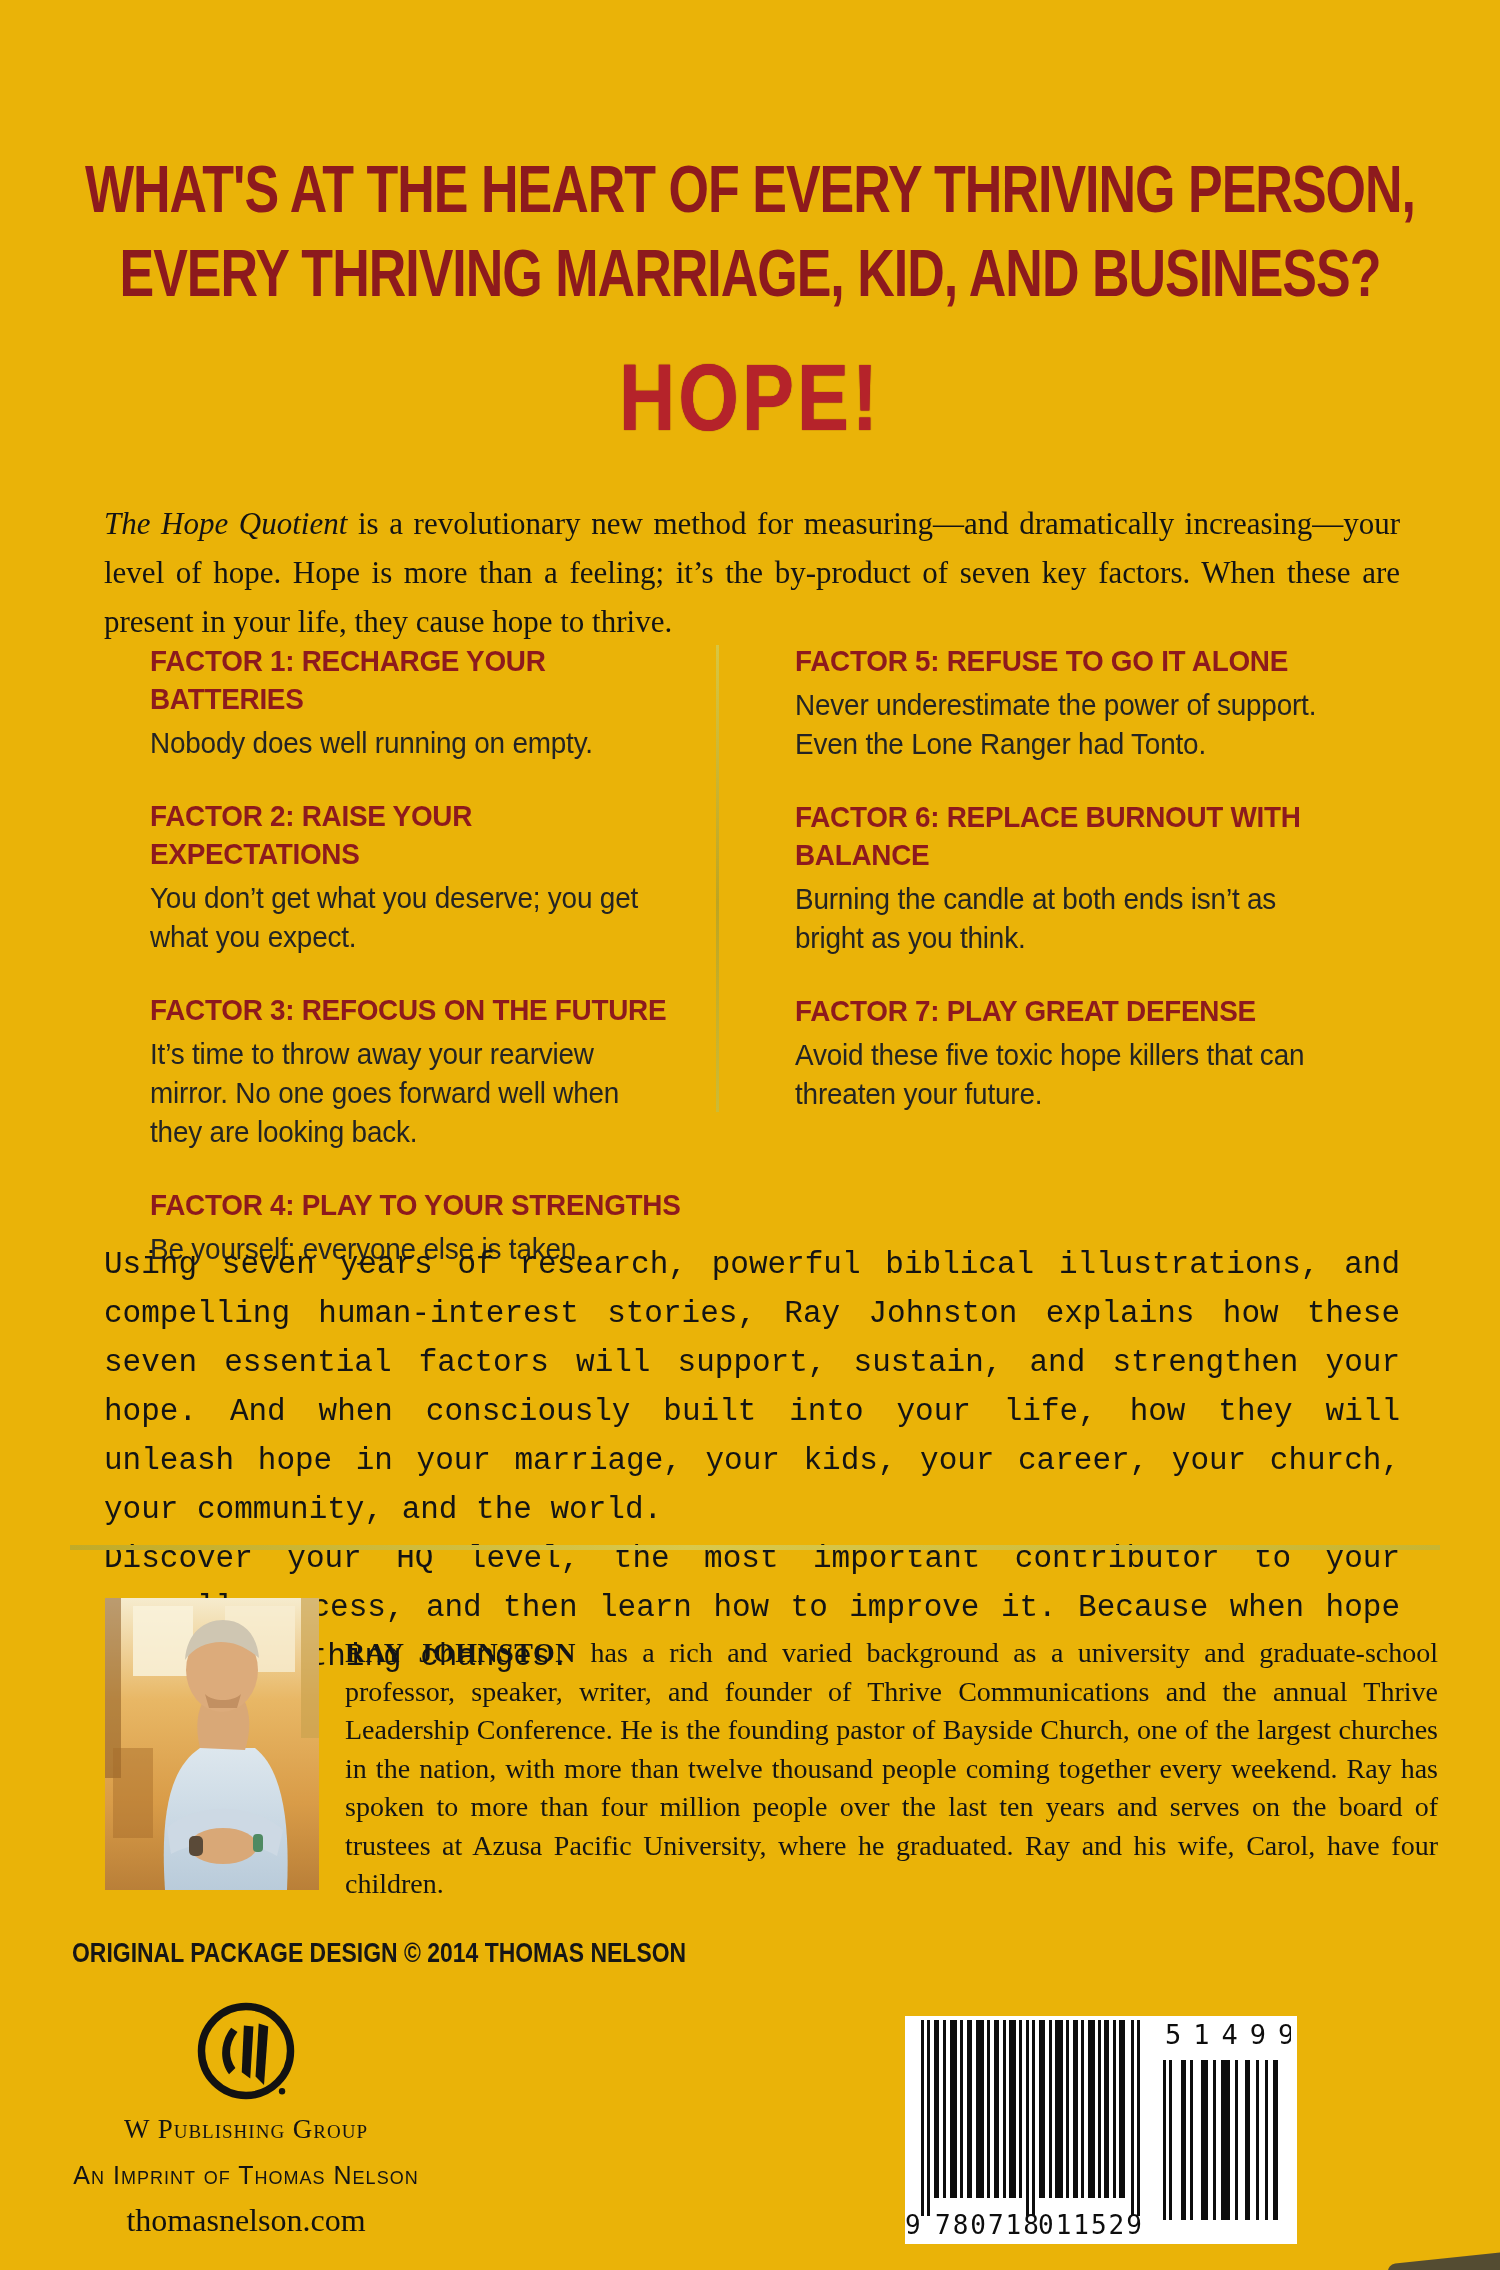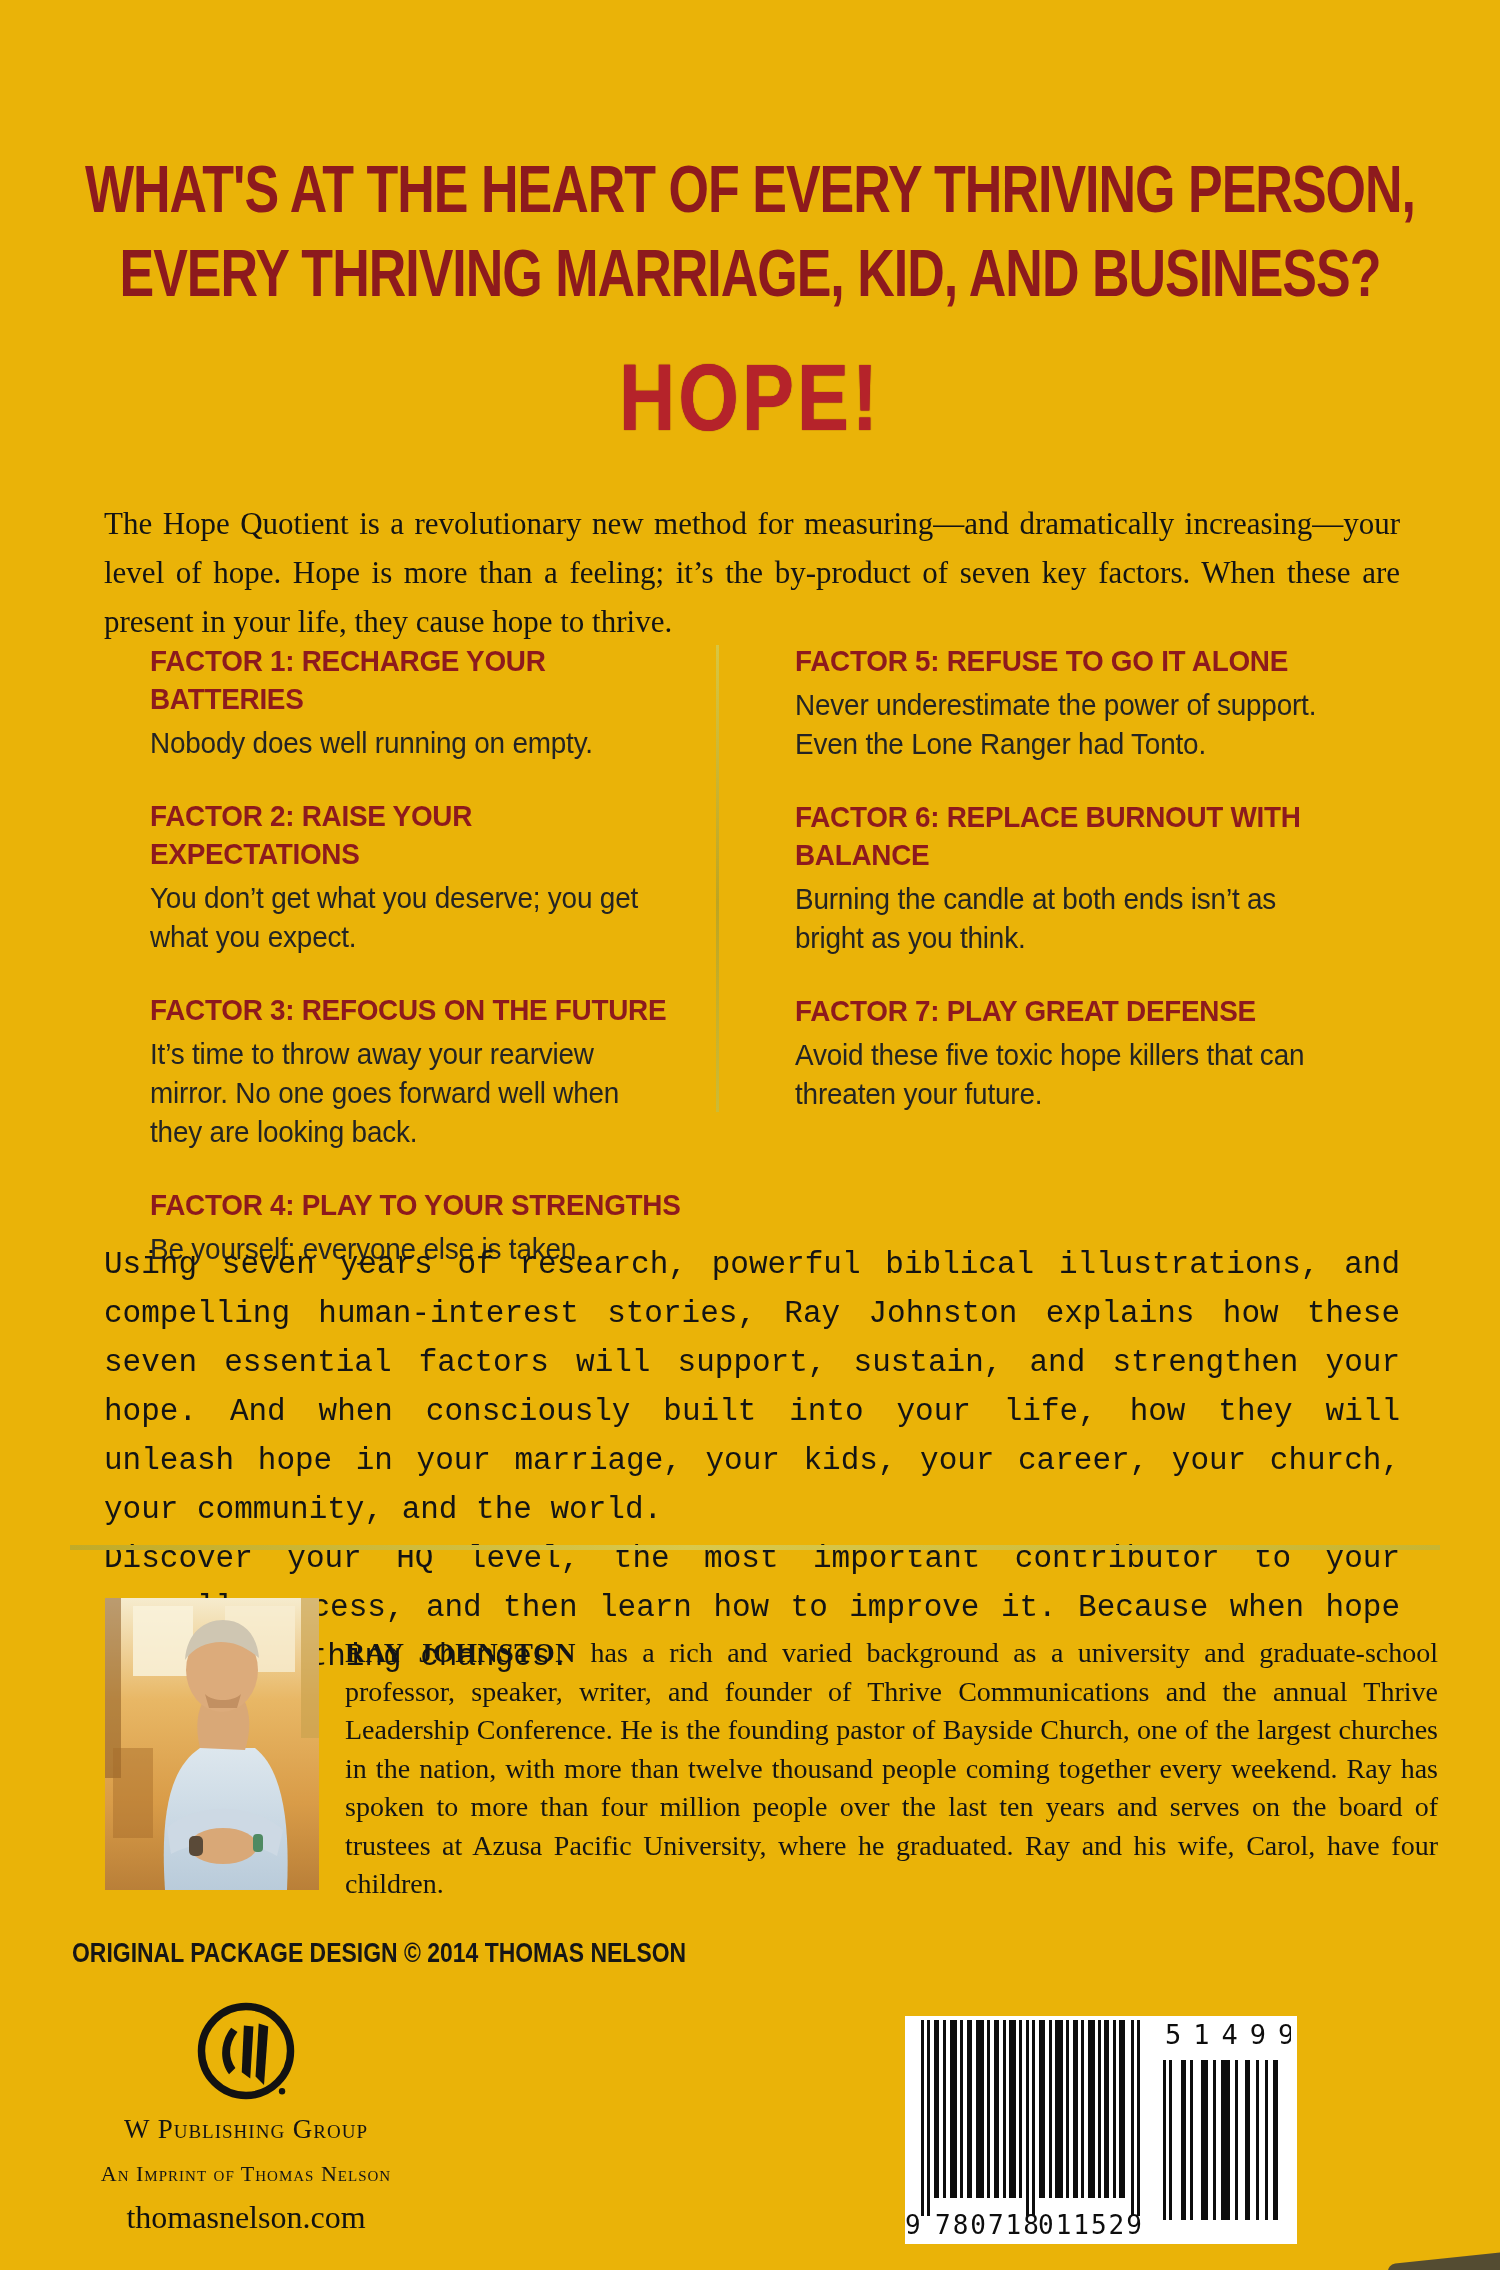--- a/index.html
+++ b/index.html
@@ -24,21 +24,21 @@
     transform:scaleY(1.22); transform-origin:center top;
     text-shadow:0 0 1px #7e1418;
   }
 
   
   .intro {
     position:absolute; top:468px; left:104px; width:1296px;
     font-family:"Liberation Serif", serif; font-size:31px; line-height:49px;
     color:#141414; text-align:justify;
   }
-  .intro .italic { }
+  .intro .italic { font-style:italic; }
 
   
   .factors { position:absolute; top:642px; left:0; width:1500px; }
   .fcol { position:absolute; top:0; }
   .fcol-left  { left:150px; }
   .fcol-right { left:795px; }
   .fcol-inner { transform:scaleX(0.93); transform-origin:left top; }
   .fcol-left  .fcol-inner { width:575px; }
   .fcol-right .fcol-inner { width:660px; }
   .factor { margin-bottom:35px; }
@@ -89,22 +89,22 @@
   .pub-col {
     position:absolute; top:1998px; left:70px; width:352px;
     display:flex; flex-direction:column; align-items:center;
   }
   .pub-logo { width:106px; height:106px; }
   .pub-name {
     margin-top:10px; font-family:"Liberation Serif", serif;
     font-variant:small-caps; font-size:27px; letter-spacing:1px; color:#141414;
   }
   .pub-imprint {
-    margin-top:16px; font-family:Liberation Serif, serif;
-    font-variant:small-caps; font-size:22px; letter-spacing:1px; color:#141414;
+    margin-top:16px; font-family:Liberation Sans, sans-serif;
+    font-variant:small-caps; font-size:25px; letter-spacing:1px; color:#141414;
   }
   .pub-site {
     margin-top:12px; font-family:"Liberation Serif", serif;
     font-size:32px; color:#111;
   }
 
   
   .retail-col { position:absolute; top:1936px; left:880px; width:540px; text-align:center; }
   .retail-category { font-size:21px; color:#161616; letter-spacing:0.2px; }
   .retail-price { margin-top:7px; font-size:23px; color:#161616; }

